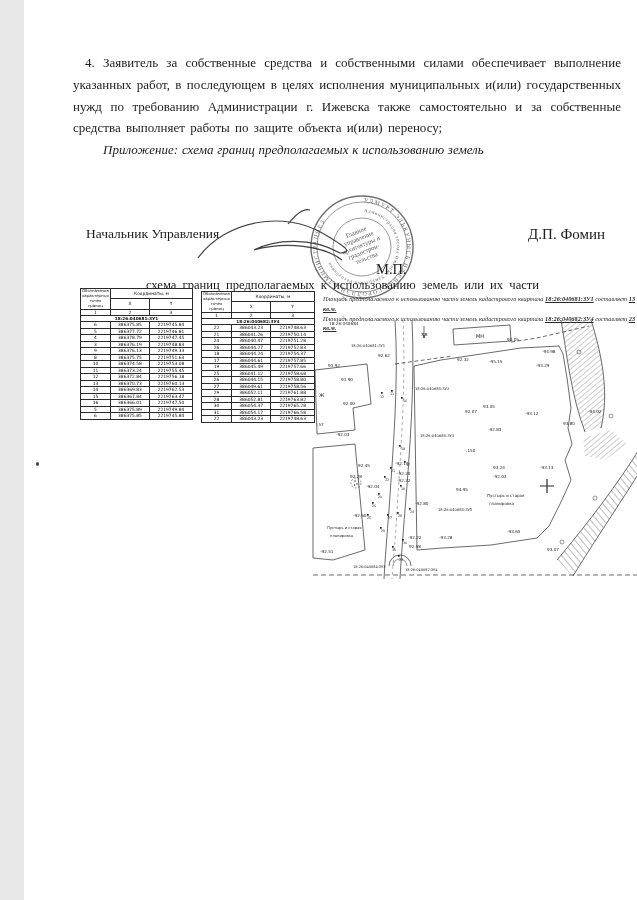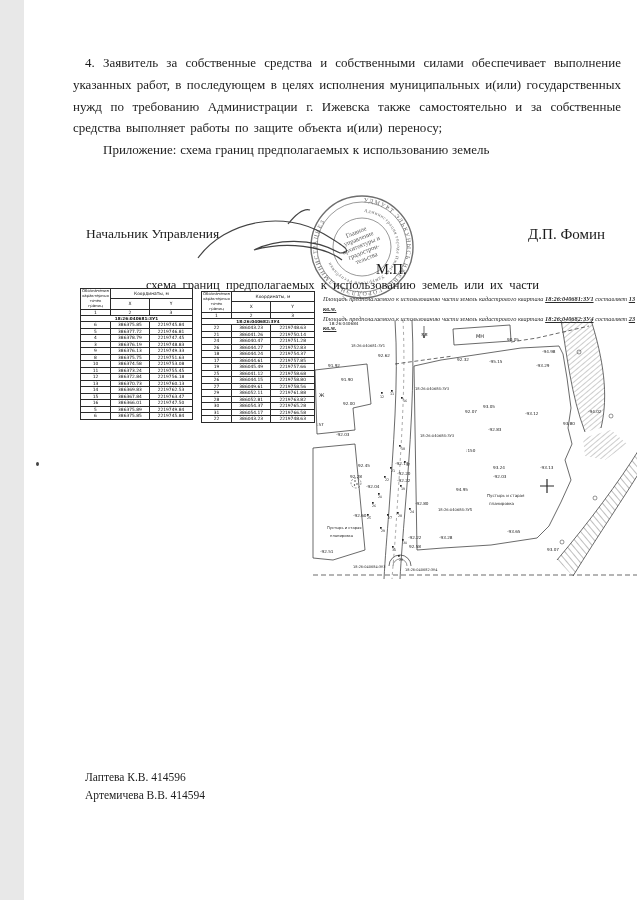--- a/index.html
+++ b/index.html
@@ -1,21 +1,21 @@
 <!DOCTYPE html>
 <html><head>
 <meta charset="utf-8">
 <style>
   html,body{margin:0;padding:0;background:#e8e8e8;}
   .page{position:relative;width:637px;height:900px;background:#ffffff;overflow:hidden;
         font-family:"Liberation Serif",serif;color:#1c1c1c;margin-left:24px;}
   .paragraphs{position:absolute;left:49px;top:52px;width:548px;font-size:13px;
               line-height:1.68;text-align:justify;}
   .paragraphs p{margin:0;text-indent:12px;word-spacing:2px;}
-  .paragraphs p.attachment{text-indent:30px;word-spacing:0.5px;}
+  .paragraphs p.attachment{text-indent:30px;word-spacing:0.5px;font-style:italic;}
   .sign-title{position:absolute;left:62px;top:226px;font-size:13.5px;}
   .sign-name{position:absolute;right:56px;top:226px;font-size:15px;}
   .stamp-svg{position:absolute;left:168px;top:194px;width:250px;height:114px;}
   .seal-mark{position:absolute;left:352px;top:261px;font-size:14.5px;font-family:Liberation Serif, serif;}
   .schema-title{position:absolute;left:0;top:278px;width:637px;text-align:center;
                 font-size:12.6px;word-spacing:3px;}
   .area-lines{position:absolute;left:299px;top:294px;width:322px;font-size:6.3px;
               line-height:1.55;font-style:italic;color:#2a2a2a;}
   .area-lines .u{text-decoration:underline;font-weight:bold;}
   .ctable{position:absolute;border-collapse:collapse;font-family:"DejaVu Sans",sans-serif;
@@ -414,19 +414,15 @@
         <text x="77" y="199" font-size="3.3">27</text>
         <text x="87" y="197" font-size="3.3">28</text>
         <text x="99" y="193" font-size="3.3">24</text>
         <text x="70" y="212" font-size="3.3">29</text>
         <text x="92" y="224" font-size="3.3">30</text>
         <text x="81" y="231" font-size="3.3">31</text>
         <text x="88" y="241" font-size="3.3">23</text>
       </g>
   </svg>
 
-  <div class="footer">
-    <div>Лаптева К.В. 414596</div>
-    <div>Артемичева В.В. 414594</div>
-  </div>
 
   <div class="artifact"></div>
 </div>
 
 </body></html>

